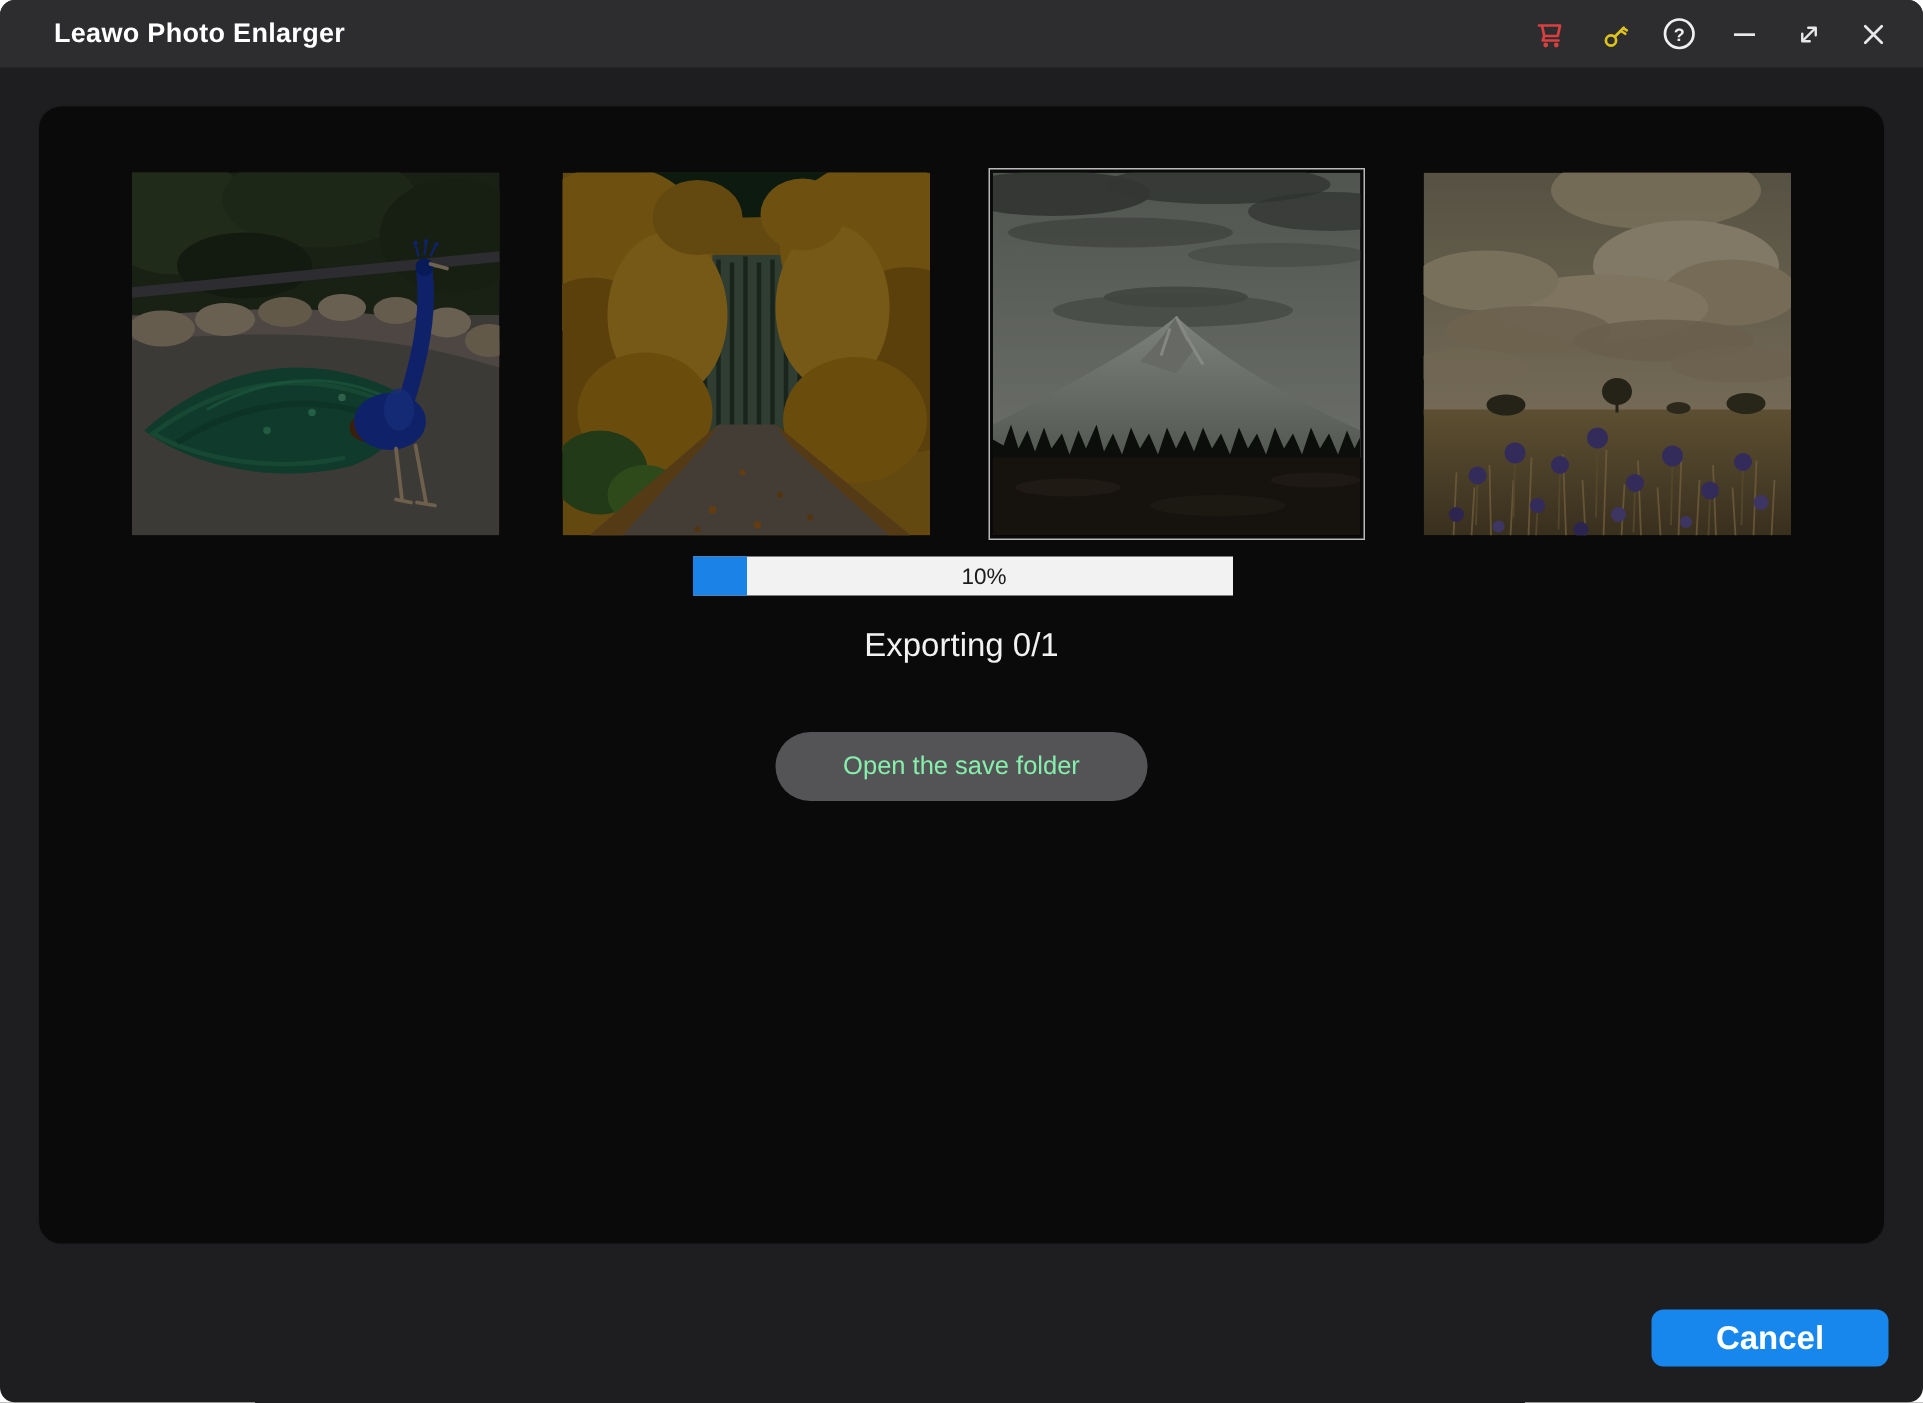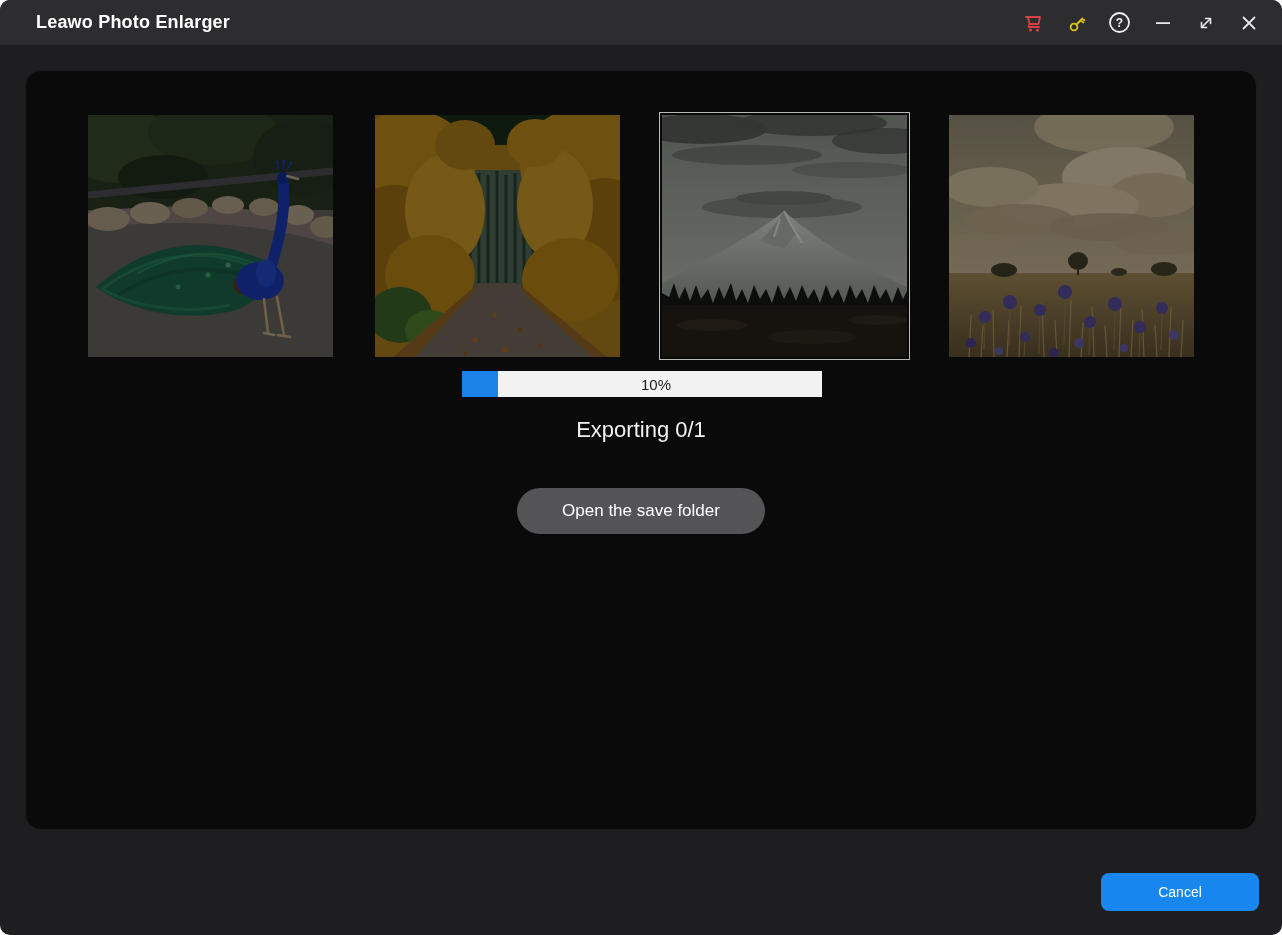--- a/index.html
+++ b/index.html
@@ -54,28 +54,28 @@
     display:flex; align-items:center; justify-content:center;
     color:#1c1c1c; font-size:15px;margin-left:14px;
   }
   .status {
     position:absolute; left:0; top:346px; width:100%;
     text-align:center; color:#f2f2f2; font-size:22px;
   }
   .open-folder {
     position:absolute; left:50%; top:417px; transform:translateX(-50%);
     width:248px; height:46px; border-radius:23px; border:none; cursor:pointer;
-    background:#545457; color:#ffffff; font-size:17px;
+    background:#545457; color:#86efac; font-size:17px;
     font-family:"Liberation Sans", sans-serif;
   }
   
   .cancel {
     position:absolute; right:23px; bottom:24px;
     width:158px; height:38px; border-radius:8px; border:none; cursor:pointer;
-    background:#1787ee; color:#ffffff; font-size:14px; font-weight:normal;
+    background:#1787ee; color:#ffffff; font-size:22px; font-weight:bold;
     font-family:"Liberation Sans", sans-serif;
   }
 </style>
 </head>
 <body>
 
 <div class="window">
 
   <div class="titlebar">
     <div class="title">Leawo Photo Enlarger</div>

